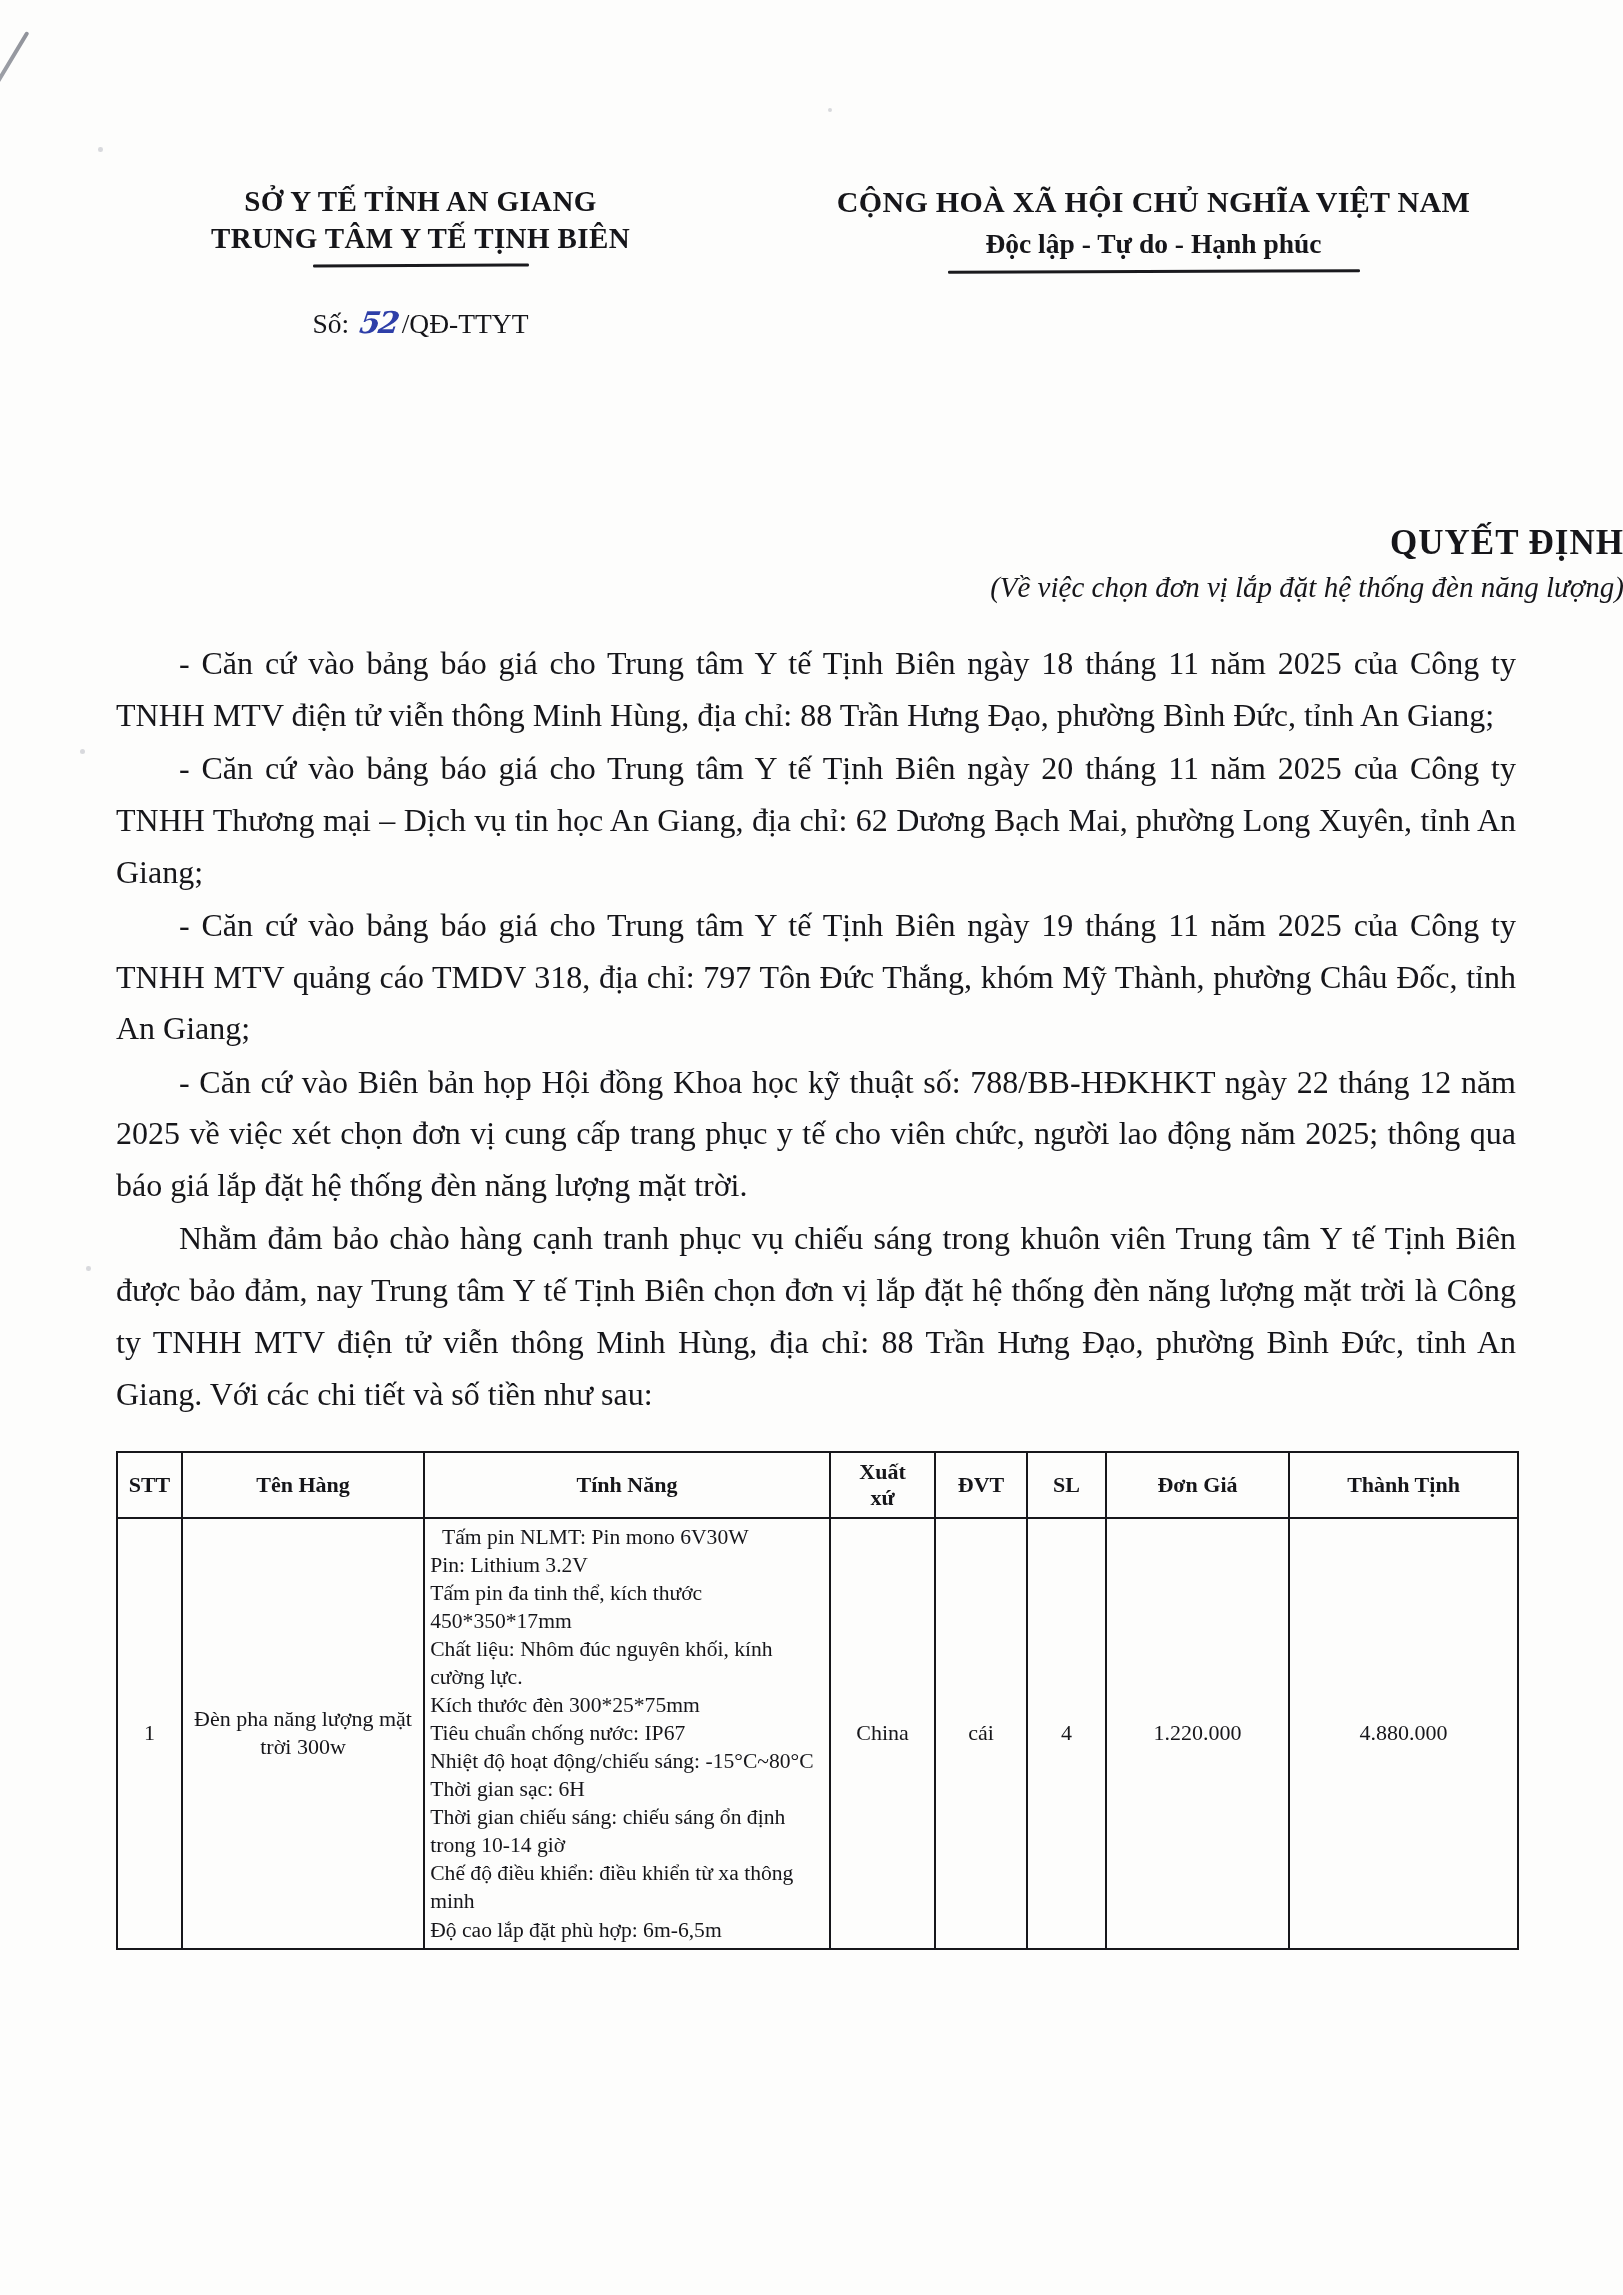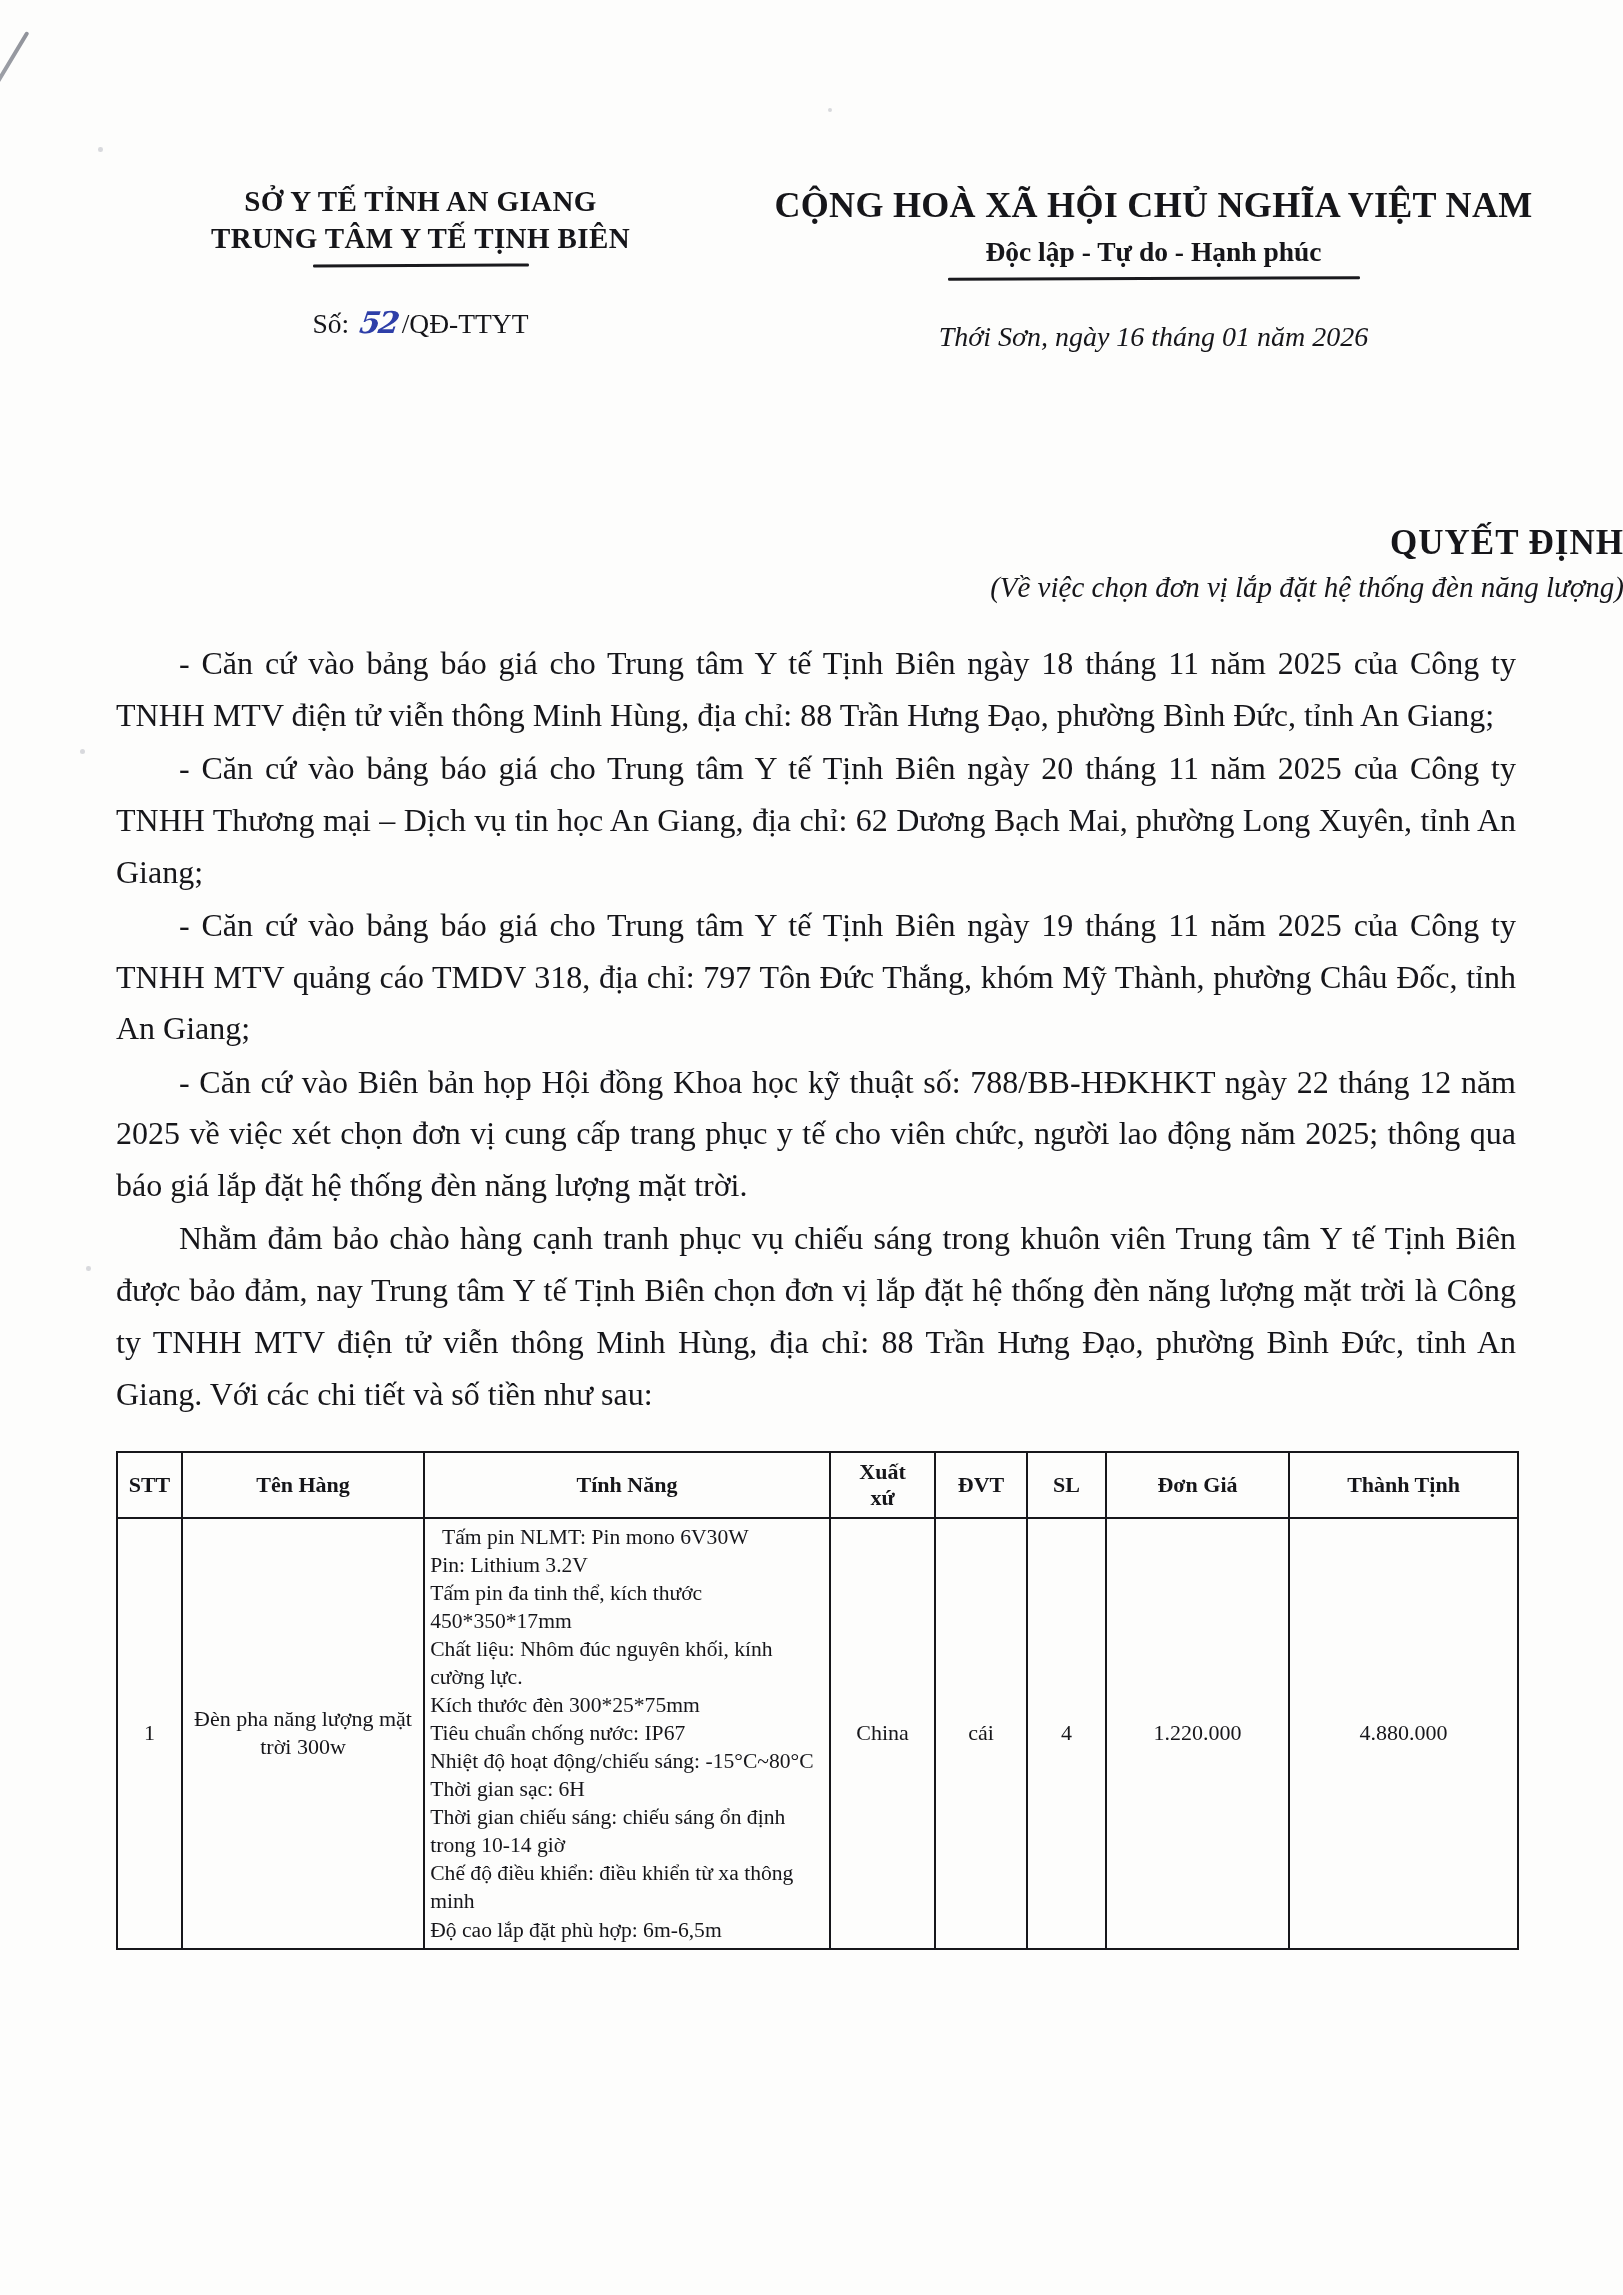--- a/index.html
+++ b/index.html
@@ -58,21 +58,21 @@
   }
   .org-line {
     font-weight: bold;
     font-size: 29px;
     letter-spacing: 0.4px;
     line-height: 1.26;
     white-space: nowrap;
   }
   .nation-line {
     font-weight: bold;
-    font-size: 36px;
+    font-size: 30px;
     letter-spacing: 0.3px;
     line-height: 1.26;
     white-space: nowrap;
   }
   .motto-line {
     font-weight: bold;
     font-size: 27.5px;
     line-height: 1.3;
     margin-top: 5.2px;
     white-space: nowrap;
@@ -223,21 +223,20 @@
       <div class="so-line">
         <span>Số:</span>
         <span class="so-num">52</span><span>/QĐ-TTYT</span>
       </div>
     </div>
 
     <div class="hdr-right">
       <div class="nation-line">CỘNG HOÀ XÃ HỘI CHỦ NGHĨA VIỆT NAM</div>
       <div class="motto-line">Độc lập - Tự do - Hạnh phúc</div>
       <div class="rule rule-right"></div>
-      <div class="date-line">Thới Sơn, ngày 16 tháng 01 năm 2026</div>
     </div>
 
   </div>
 
   <div class="title-block">
     <div class="doc-title">QUYẾT ĐỊNH</div>
     <div class="doc-subtitle">(Về việc chọn đơn vị lắp đặt hệ thống đèn năng lượng)</div>
   </div>
 
   <div class="body-block">

